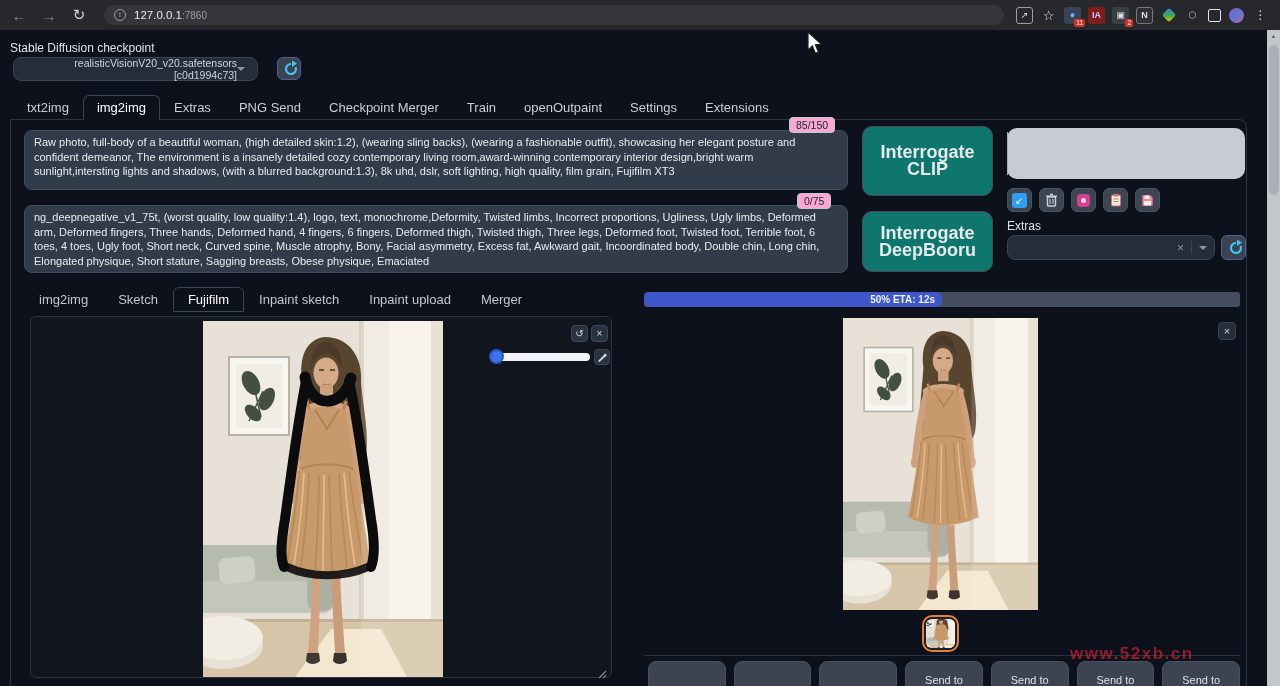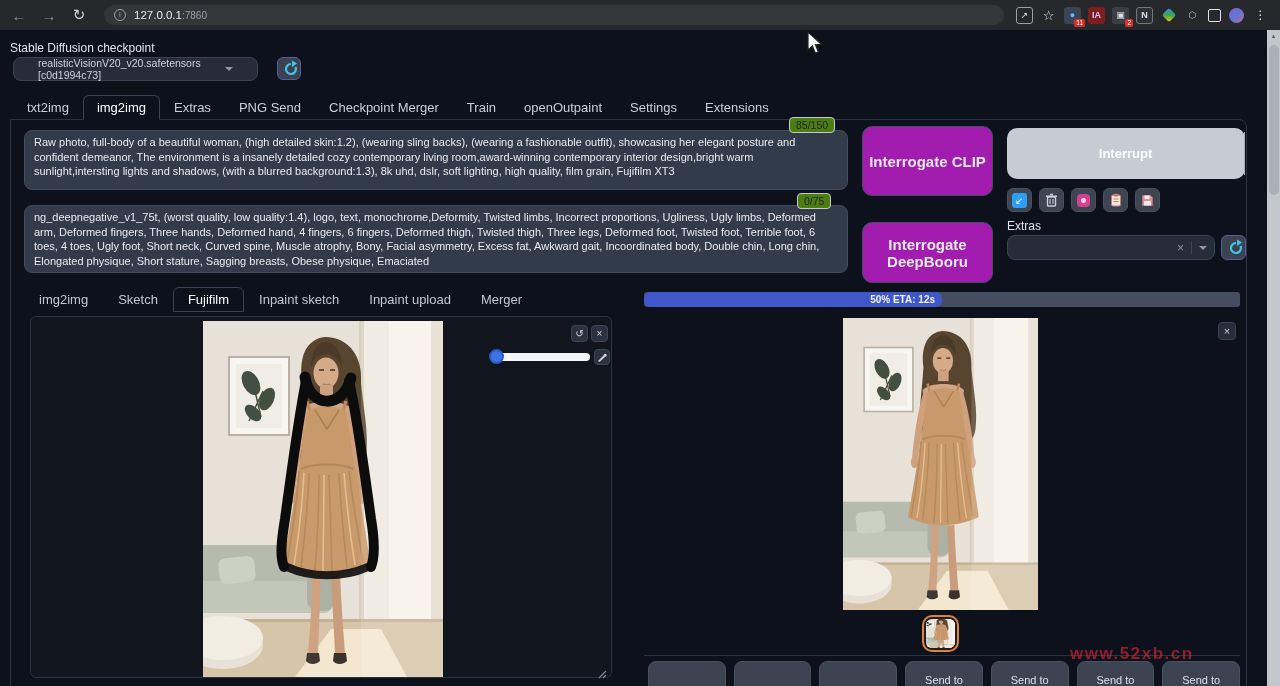--- a/index.html
+++ b/index.html
@@ -1,18 +1,18 @@
 <!DOCTYPE html>
 <html><head>
 <meta charset="utf-8">
 <style>
   * { margin:0; padding:0; box-sizing:border-box; }
   html,body { width:1280px; height:686px; overflow:hidden; background:#0c111c;
     font-family:"Liberation Sans","DejaVu Sans",sans-serif; }
-  .abs { position:absolute; }
+  .abs { position:absolute;text-align:right; }
 
   
   #browser { position:absolute; left:0; top:0; width:1280px; height:30px;
     background:#26282c; display:flex; align-items:center; z-index:50; }
   .nav-ico { width:22px; height:22px; display:flex; align-items:center; justify-content:center;
     color:#8a8f96; font-size:15px; margin-left:8px; border-radius:50%; }
   .nav-ico.lit { color:#cfd2d6; }
   #urlbar { margin-left:14px; width:900px; height:20px; background:#35363a; border-radius:11px;
     display:flex; align-items:center; padding:0 10px; }
   #urlbar .info { width:12px; height:12px; border:1.4px solid #9aa0a6; border-radius:50%;
@@ -28,43 +28,43 @@
   
   #scrollbar { position:absolute; right:0; top:30px; width:13px; height:656px; background:#c3c6ca; z-index:49; }
   #scrollbar .up { height:13px; text-align:center; font-size:6px; color:#5f6368; line-height:13px; }
   #scrollbar .thumb { position:absolute; top:15px; left:1.5px; width:10px; height:150px;
     background:#aab0b6; border-radius:5px; }
 
   
   #ckpt-label { left:10px; top:41px; font-size:12px; color:#dfe3ea; }
   #ckpt-dd { left:13px; top:57px; width:245px; height:24px; background:#252c3a;
     border:1px solid #3a4455; border-radius:8px; display:flex; align-items:center;
-    padding:0 24px; color:#ced4de; font-size:10.5px; }
+    padding:0 12px; color:#ced4de; font-size:10.5px; }
   #ckpt-dd .caret { margin-left:auto; width:0; height:0; border-left:4px solid transparent;
     border-right:4px solid transparent; border-top:4px solid #8d97a8; }
   .refresh-btn { width:24px; height:23px; background:#3b4250; border:1px solid #565d9c;
     border-radius:6px; display:flex; align-items:center; justify-content:center; }
 
   
   #main-tabs { position:absolute; left:13px; top:94px; display:flex; align-items:flex-end; height:26px; z-index:5;}
   .mtab { padding:4px 13px; font-size:13px; color:#c9ced8; border:1px solid transparent; }
   .mtab.active { color:#fff; border-color:#3a4455; border-radius:6px 6px 0 0;
     background:#0c111c; border-bottom-color:#0c111c; }
   #tab-frame { position:absolute; left:10px; top:119px; width:1237px; height:760px;
     border:1px solid #2a3444; border-radius:0 8px 8px 8px; }
 
   
   .ta { position:absolute; background:#323b4a; border:1px solid #414c5e; border-radius:8px;
     color:#e8ebf0; font-size:11px; line-height:14.6px; padding:4px 9px; resize:none;
     font-family:"Liberation Sans","DejaVu Sans",sans-serif; overflow:hidden; }
-  .counter { position:absolute; background:#4d7c0f; color:#1c2430; font-size:10.5px;
+  .counter { position:absolute; background:#f9a8d4; color:#1c2430; font-size:10.5px;
     border-radius:4px; padding:1px 6px; z-index:6; border:1px solid #c4c8cf;}
 
-  .big-btn { position:absolute; background:#a21caf; border:1px solid #454d5d; border-radius:10px;
-    color:#e6e9ee; font-size:15px; font-weight:600; display:flex; align-items:center;
+  .big-btn { position:absolute; background:#0f766e; border:1px solid #454d5d; border-radius:10px;
+    color:#e6e9ee; font-size:18px; font-weight:600; display:flex; align-items:center;
     justify-content:center; text-align:center; line-height:17px; }
   #interrupt-skip { position:absolute; left:1007px; top:128px; width:238px; height:51px;
     background:#c7ccd4; border-radius:10px; display:flex; }
   #interrupt-skip .half { flex:1; display:flex; align-items:center; justify-content:center;
     color:#fbfcfe; font-size:13px; font-weight:600; }
   #interrupt-skip .div { width:1px; background:#a9aeb8; margin:4px 0; }
 
   #tool-row { position:absolute; left:1007px; top:188px; display:flex; gap:7px; }
   .tool-btn { width:25px; height:24px; background:#3d4553; border:1px solid #49505f;
     border-radius:6px; display:flex; align-items:center; justify-content:center; }
@@ -254,24 +254,23 @@
 </div>
 <div id="tab-frame"></div>
 
 <div class="counter" style="left:789px;top:117px;">85/150</div>
 <textarea class="ta" style="left: 24px; top: 130px; width: 824px; height: 60px;" spellcheck="false">Raw photo, full-body of a beautiful woman, (high detailed skin:1.2), (wearing sling backs), (wearing a fashionable outfit), showcasing her elegant posture and confident demeanor, The environment is a insanely detailed cozy contemporary living room,award-winning contemporary interior design,bright warm sunlight,intersting lights and shadows, (with a blurred background:1.3), 8k uhd, dslr, soft lighting, high quality, film grain, Fujifilm XT3</textarea>
 
 <div class="counter" style="left:797px;top:193px;">0/75</div>
 <textarea class="ta" style="left: 24px; top: 205px; width: 824px; height: 68px;" spellcheck="false">ng_deepnegative_v1_75t, (worst quality, low quality:1.4), logo, text, monochrome,Deformity, Twisted limbs, Incorrect proportions, Ugliness, Ugly limbs, Deformed arm, Deformed fingers, Three hands, Deformed hand, 4 fingers, 6 fingers, Deformed thigh, Twisted thigh, Three legs, Deformed foot, Twisted foot, Terrible foot, 6 toes, 4 toes, Ugly foot, Short neck, Curved spine, Muscle atrophy, Bony, Facial asymmetry, Excess fat, Awkward gait, Incoordinated body, Double chin, Long chin, Elongated physique, Short stature, Sagging breasts, Obese physique, Emaciated</textarea>
 
 <div class="big-btn" style="left:862px;top:126px;width:131px;height:70px;">Interrogate CLIP</div>
-<div class="big-btn" style="left:862px;top:222px;width:131px;height:61px;padding:0 22px;">Interrogate DeepBooru</div>
+<div class="big-btn" style="left:862px;top:211px;width:131px;height:61px;padding:0 22px;">Interrogate DeepBooru</div>
 
 <div id="interrupt-skip">
-  <div class="half">Interrupt</div>
   <div class="div"></div>
 </div>
 
 <div id="tool-row">
   <div class="tool-btn">
     <span style="width:15px;height:15px;background:#2f9df1;border-radius:3px;color:#eaf6ff;font-size:10px;display:flex;align-items:center;justify-content:center;">↙</span>
   </div>
   <div class="tool-btn">
     <svg width="13" height="14" viewBox="0 0 13 14">
       <rect x="2.5" y="4" width="8" height="9" rx="1" fill="none" stroke="#c9ced8" stroke-width="1.4"></rect>

